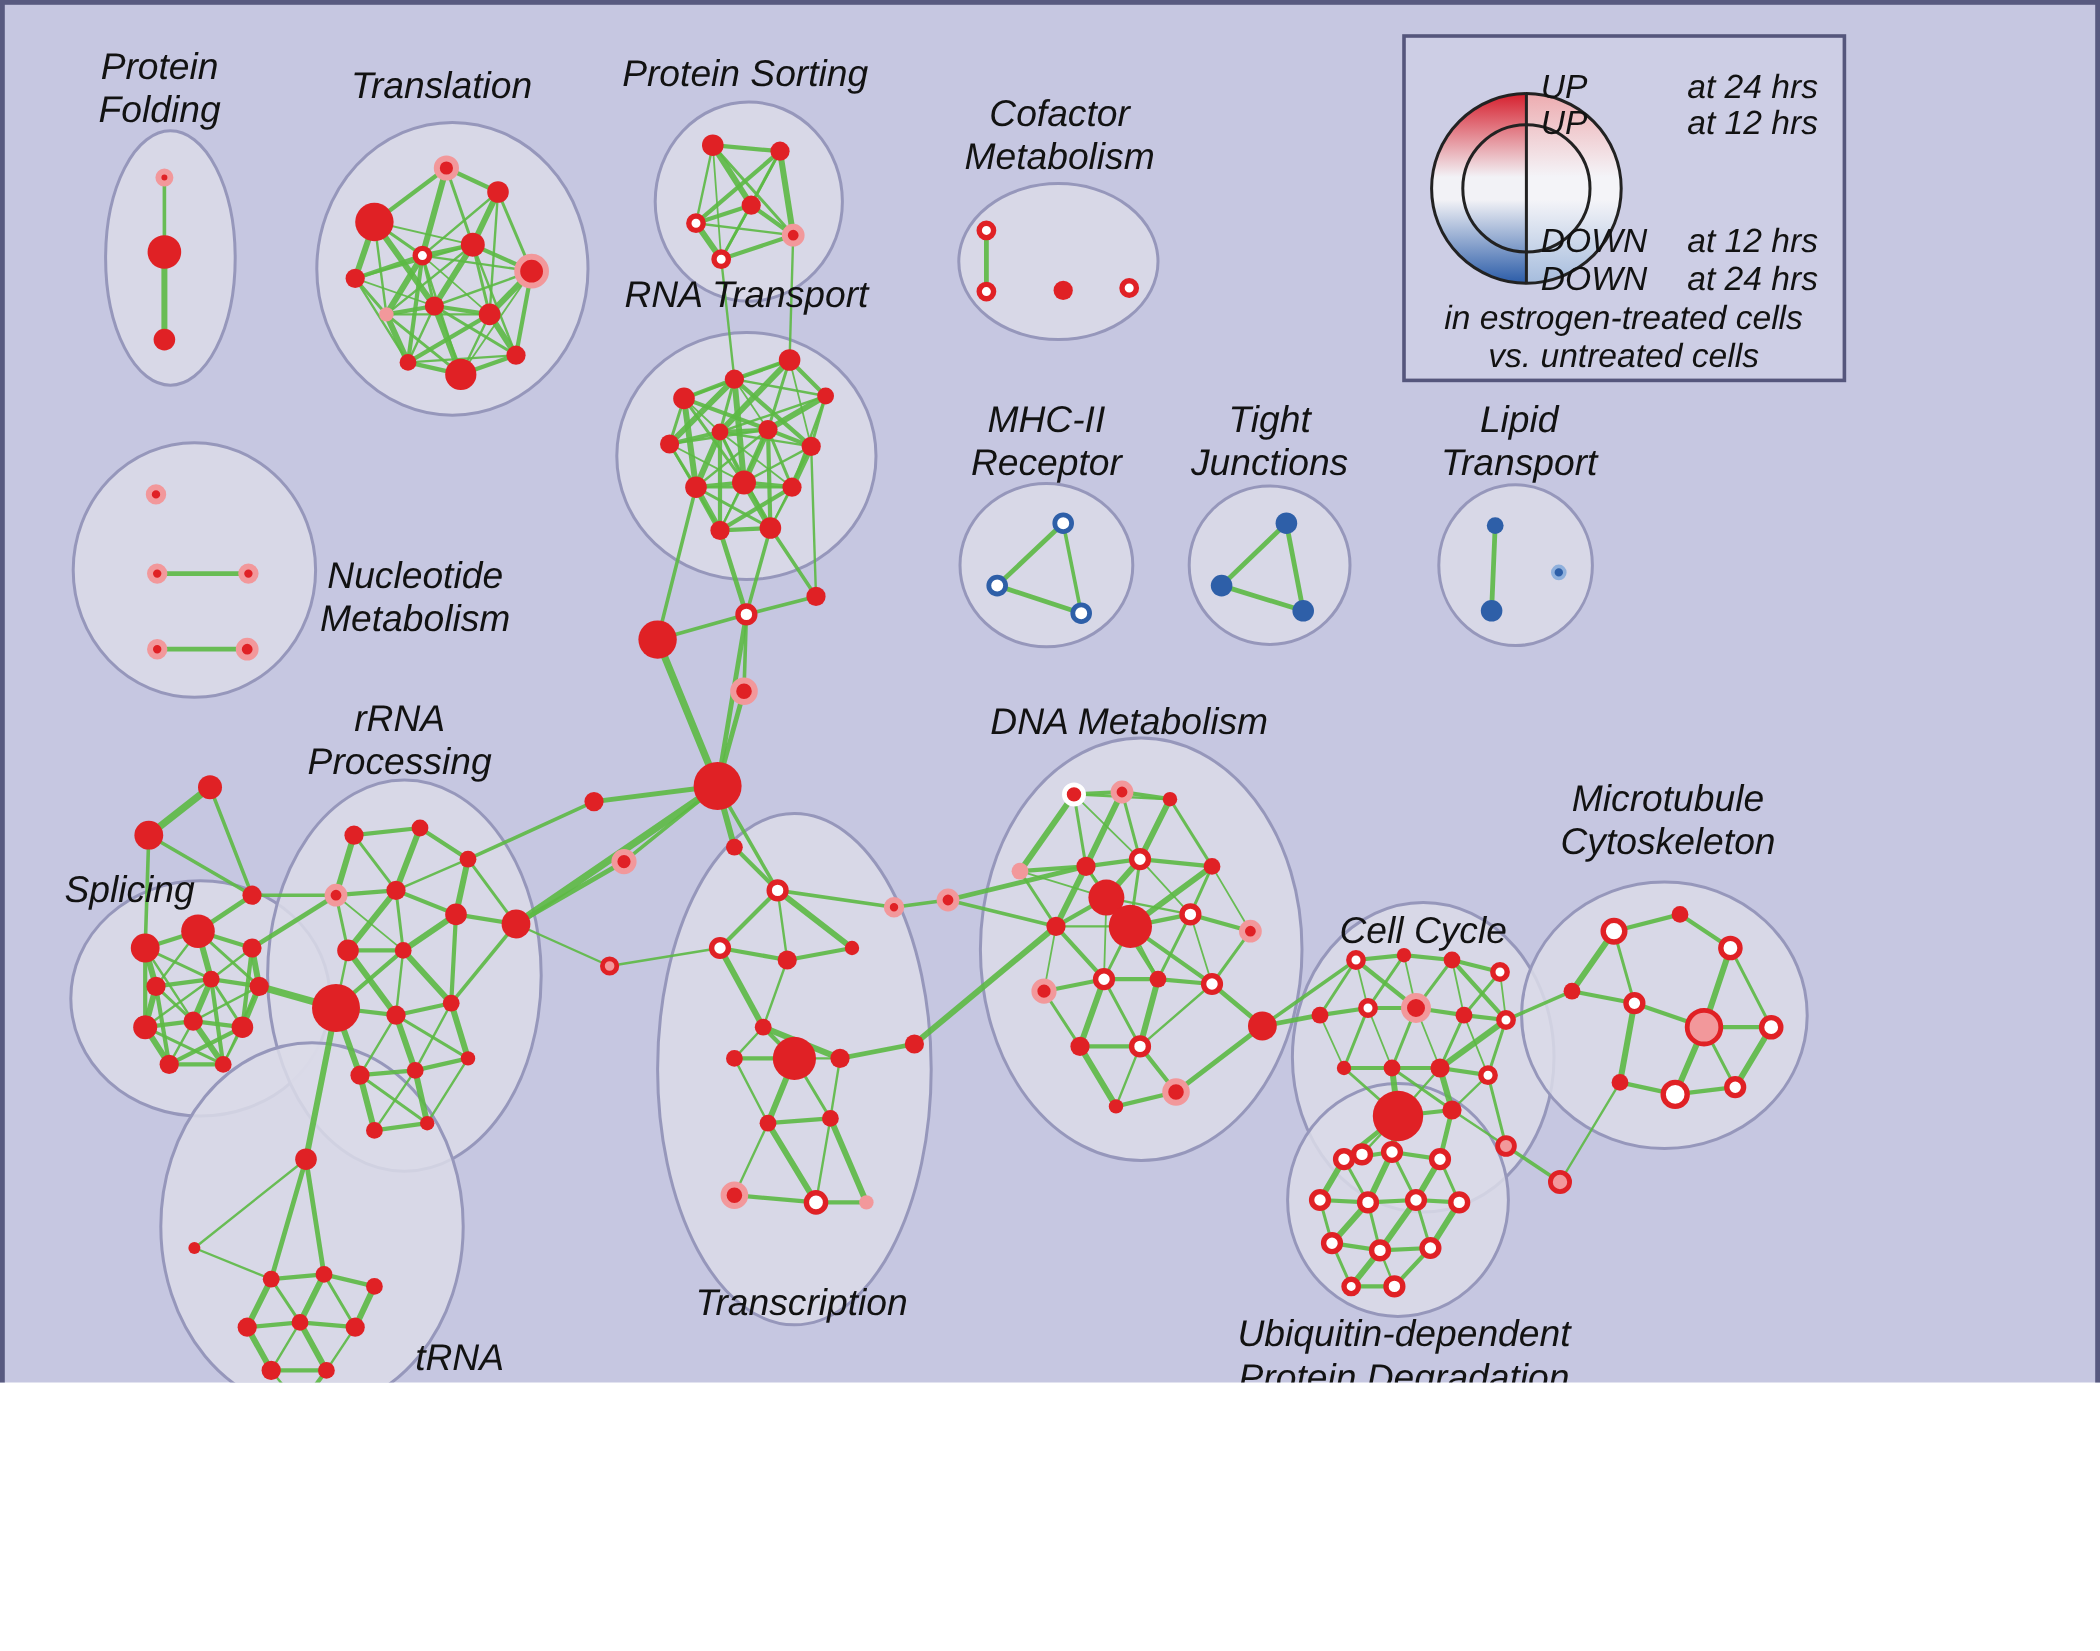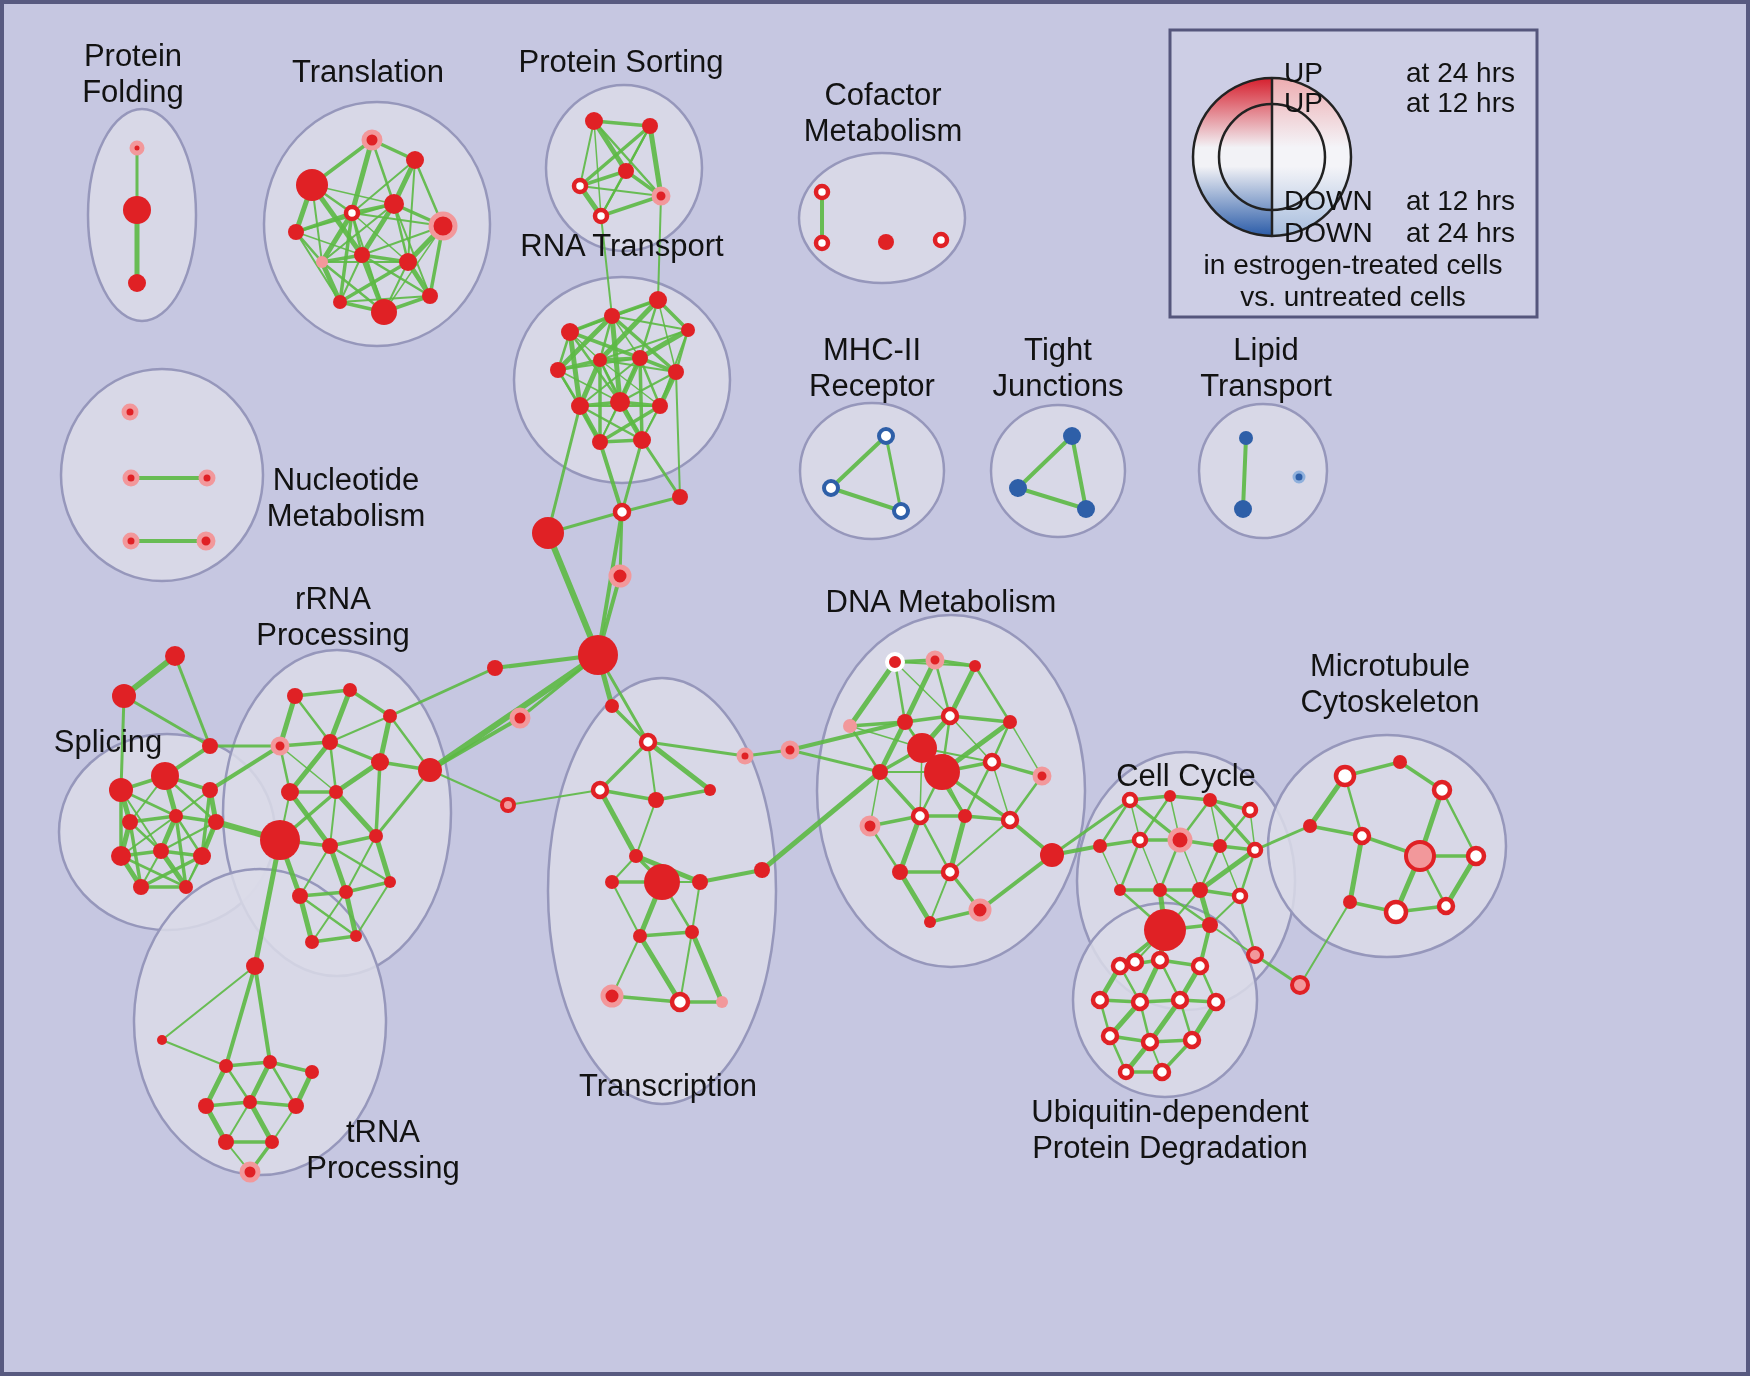--- a/index.html
+++ b/index.html
@@ -1,17 +1,17 @@
 <!DOCTYPE html>
 <html><head>
 <meta charset="utf-8">
 <title>Network Figure</title>
 <style>
   html,body { margin:0; padding:0; background:#ffffff; }
-  .stage { position:relative; width:1750px; height:1376px; }
+  .stage { position:relative; width:1750px; height:1152px;font-style:italic; }
   svg { display:block; }
   .cluster-label { font-family:"Liberation Sans", sans-serif; font-size:31px; fill:#121212; }
   .legend-text { font-family:"Liberation Sans", sans-serif; font-size:28px; fill:#121212; }
 </style>
 </head>
 <body>
 
 <div class="stage">
   <svg id="figure-svg" width="1750" height="1376" viewBox="0 0 1750 1376" xmlns="http://www.w3.org/2000/svg">
 

